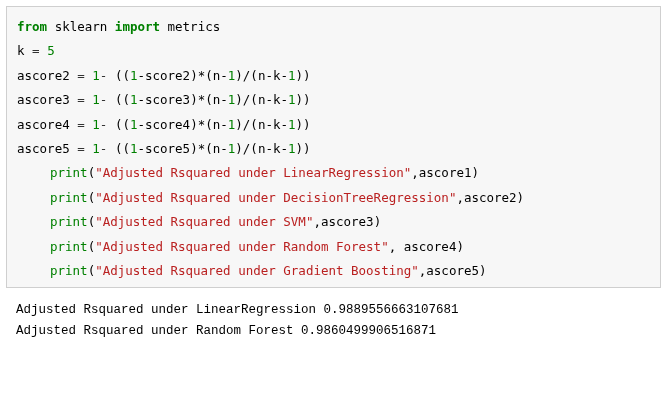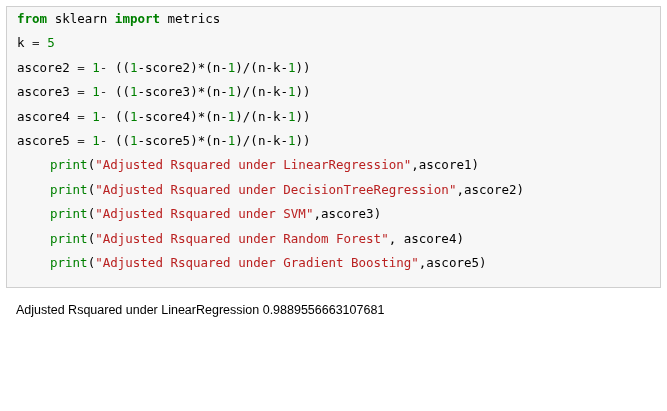--- a/index.html
+++ b/index.html
@@ -16,21 +16,21 @@
   .notebook {
     width: 667px;
     height: 411px;
     background: #ffffff;
     position: relative;
   }
   .code-cell {
     background: #f7f7f7;
     border: 1px solid #cfcfcf;
     margin: 6px 6px 0 6px;
-    padding: 0 10px 10px 10px;
+    padding: 8px 10px 10px 10px;
     box-sizing: border-box;
     height: 282px;
   }
   .code-line {
     font-family: "DejaVu Sans Mono", "Liberation Mono", monospace;
     font-size: 12.5px;
     line-height: 24.4px;
     white-space: pre;
     color: #000000;
     letter-spacing: 0px;
@@ -42,21 +42,21 @@
   .op { color: #333333; }
   .plain { color: #000000; }
 
   .output {
     margin: 10px 6px 0 6px;
     padding: 2px 10px 6px 10px;
     box-sizing: border-box;
     background: #ffffff;
   }
   .out-line {
-    font-family: Liberation Sans, sans-serif;
+    font-family: Liberation Mono, monospace;
     font-size: 12.5px;
     line-height: 21px;
     white-space: pre;
     color: #000000;
   }
 </style>
 </head>
 <body>
 
 <div class="notebook">
@@ -70,15 +70,16 @@
       <div class="code-line"><span class="plain">ascore5 </span><span class="op">= </span><span class="num">1</span><span class="op">- </span><span class="plain">((</span><span class="num">1</span><span class="plain">-score5)*(n-</span><span class="num">1</span><span class="plain">)/(n-k-</span><span class="num">1</span><span class="plain">))</span></div>
       <div class="code-line"><span class="fn">print</span><span class="plain">(</span><span class="str">"Adjusted Rsquared under LinearRegression"</span><span class="plain">,ascore1)</span></div>
       <div class="code-line"><span class="fn">print</span><span class="plain">(</span><span class="str">"Adjusted Rsquared under DecisionTreeRegression"</span><span class="plain">,ascore2)</span></div>
       <div class="code-line"><span class="fn">print</span><span class="plain">(</span><span class="str">"Adjusted Rsquared under SVM"</span><span class="plain">,ascore3)</span></div>
       <div class="code-line"><span class="fn">print</span><span class="plain">(</span><span class="str">"Adjusted Rsquared under Random Forest"</span><span class="plain">, ascore4)</span></div>
       <div class="code-line"><span class="fn">print</span><span class="plain">(</span><span class="str">"Adjusted Rsquared under Gradient Boosting"</span><span class="plain">,ascore5)</span></div>
     </div>
 
   <div class="output" id="output-area">
       <div class="out-line">Adjusted Rsquared under LinearRegression 0.9889556663107681</div>
+      <div class="out-line">Adjusted Rsquared under Random Forest 0.9860499906516871</div>
     </div>
 
 </div>
 
 </body></html>

